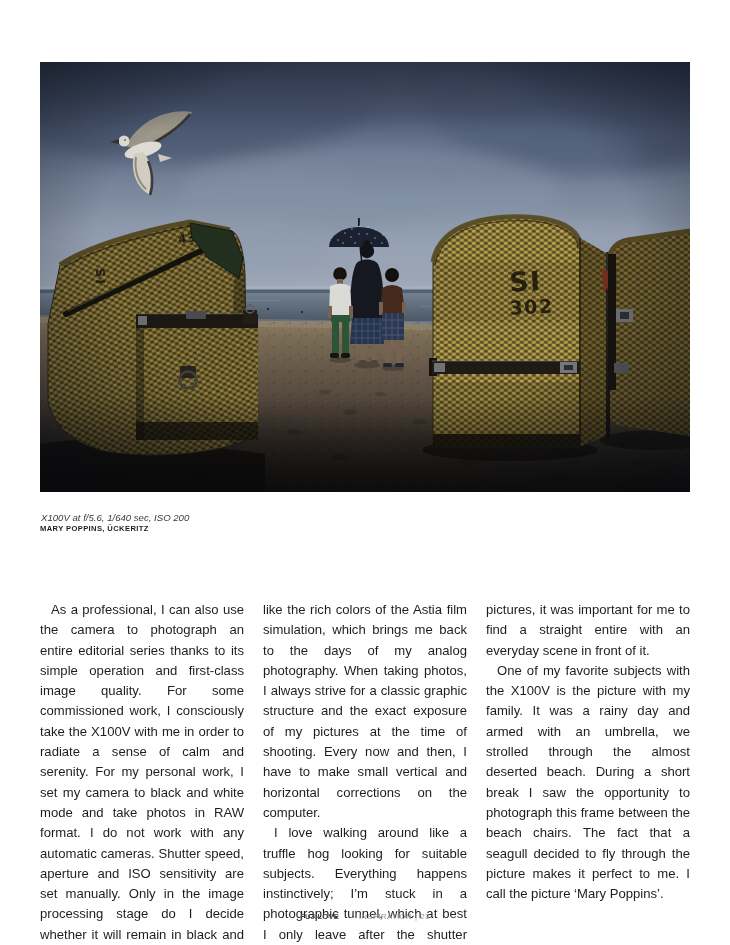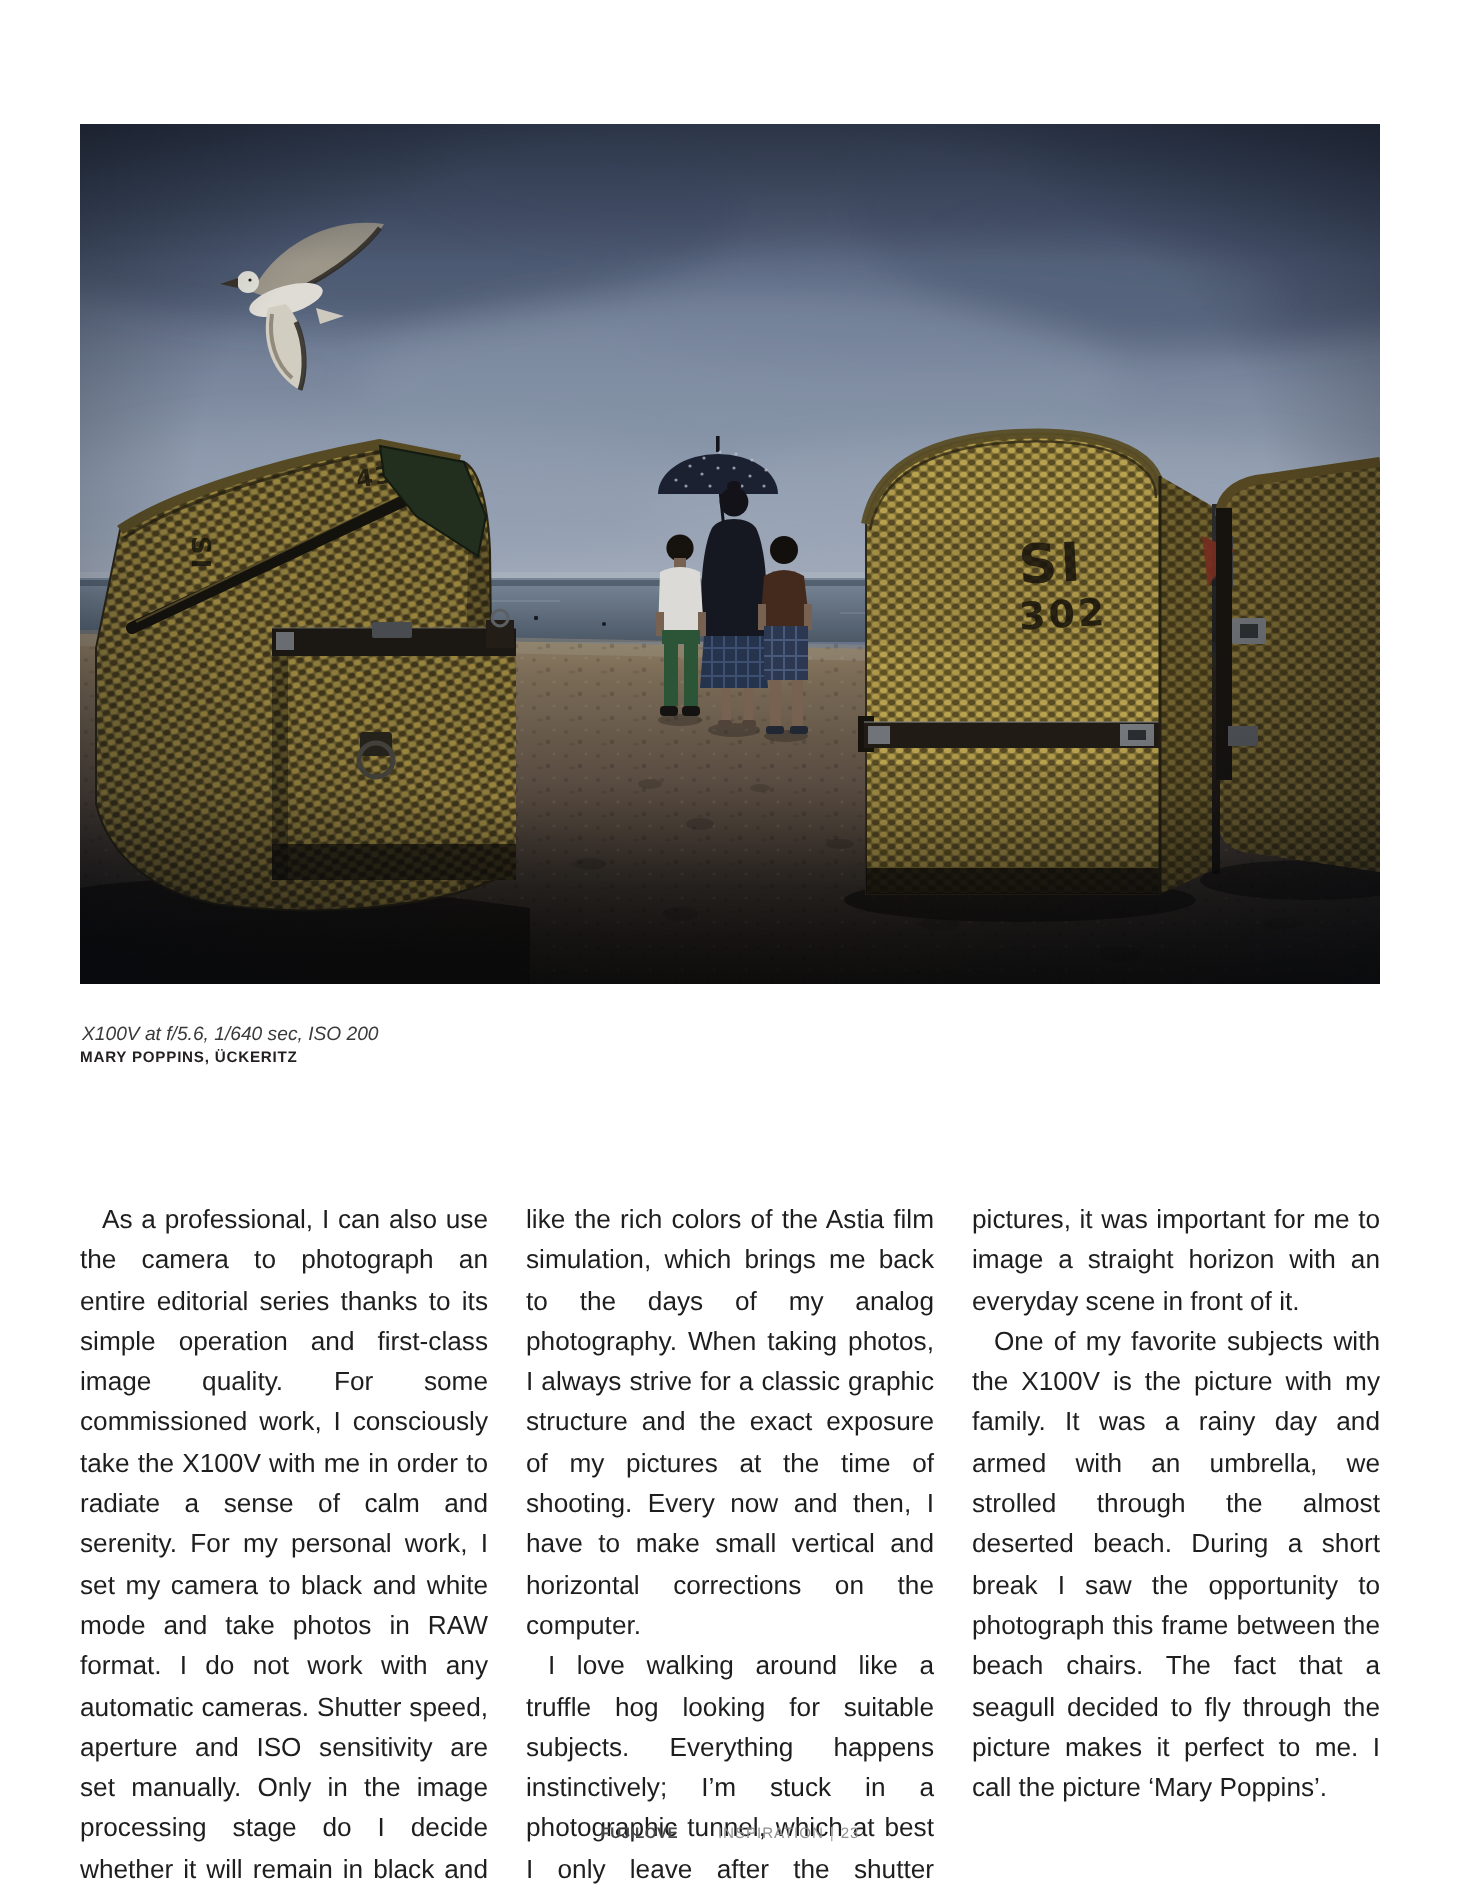--- a/index.html
+++ b/index.html
@@ -312,20 +312,20 @@
 
 <div class="cols">
   <div class="col">
     <p class="ind jl">As a professional, I can also use the camera to photograph an entire editorial series thanks to its simple operation and first-class image quality. For some commissioned work, I consciously take the X100V with me in order to radiate a sense of calm and serenity. For my personal work, I set my camera to black and white mode and take photos in RAW format. I do not work with any automatic cameras. Shutter speed, aperture and ISO sensitivity are set manually. Only in the image processing stage do I decide whether it will remain in black and white or whether I convert it to colour. I</p>
   </div>
   <div class="col">
     <p class="jl">like the rich colors of the Astia film simulation, which brings me back to the days of my analog photography. When taking photos, I always strive for a classic graphic structure and the exact exposure of my pictures at the time of shooting. Every now and then, I have to make small vertical and horizontal corrections on the computer.</p>
     <p class="ind jl">I love walking around like a truffle hog looking for suitable subjects. Everything happens instinctively; I’m stuck in a photographic tunnel, which at best I only leave after the shutter releases. In this series with the beach</p>
   </div>
   <div class="col">
-    <p>pictures, it was important for me to image a straight horizon with an everyday scene in front of it.</p>
+    <p>pictures, it was important for me to find a straight entire with an everyday scene in front of it.</p>
     <p class="ind">One of my favorite subjects with the X100V is the picture with my family. It was a rainy day and armed with an umbrella, we strolled through the almost deserted beach. During a short break I saw the opportunity to photograph this frame between the beach chairs. The fact that a seagull decided to fly through the picture makes it perfect to me. I call the picture ‘Mary Poppins’.</p>
   </div>
 </div>
 
 <div class="footer">
   <span class="brand">FUJILOVE</span><span class="sect">INSPIRATION</span><span class="sep">|</span><span>23</span>
 </div>
 
 </body></html>

